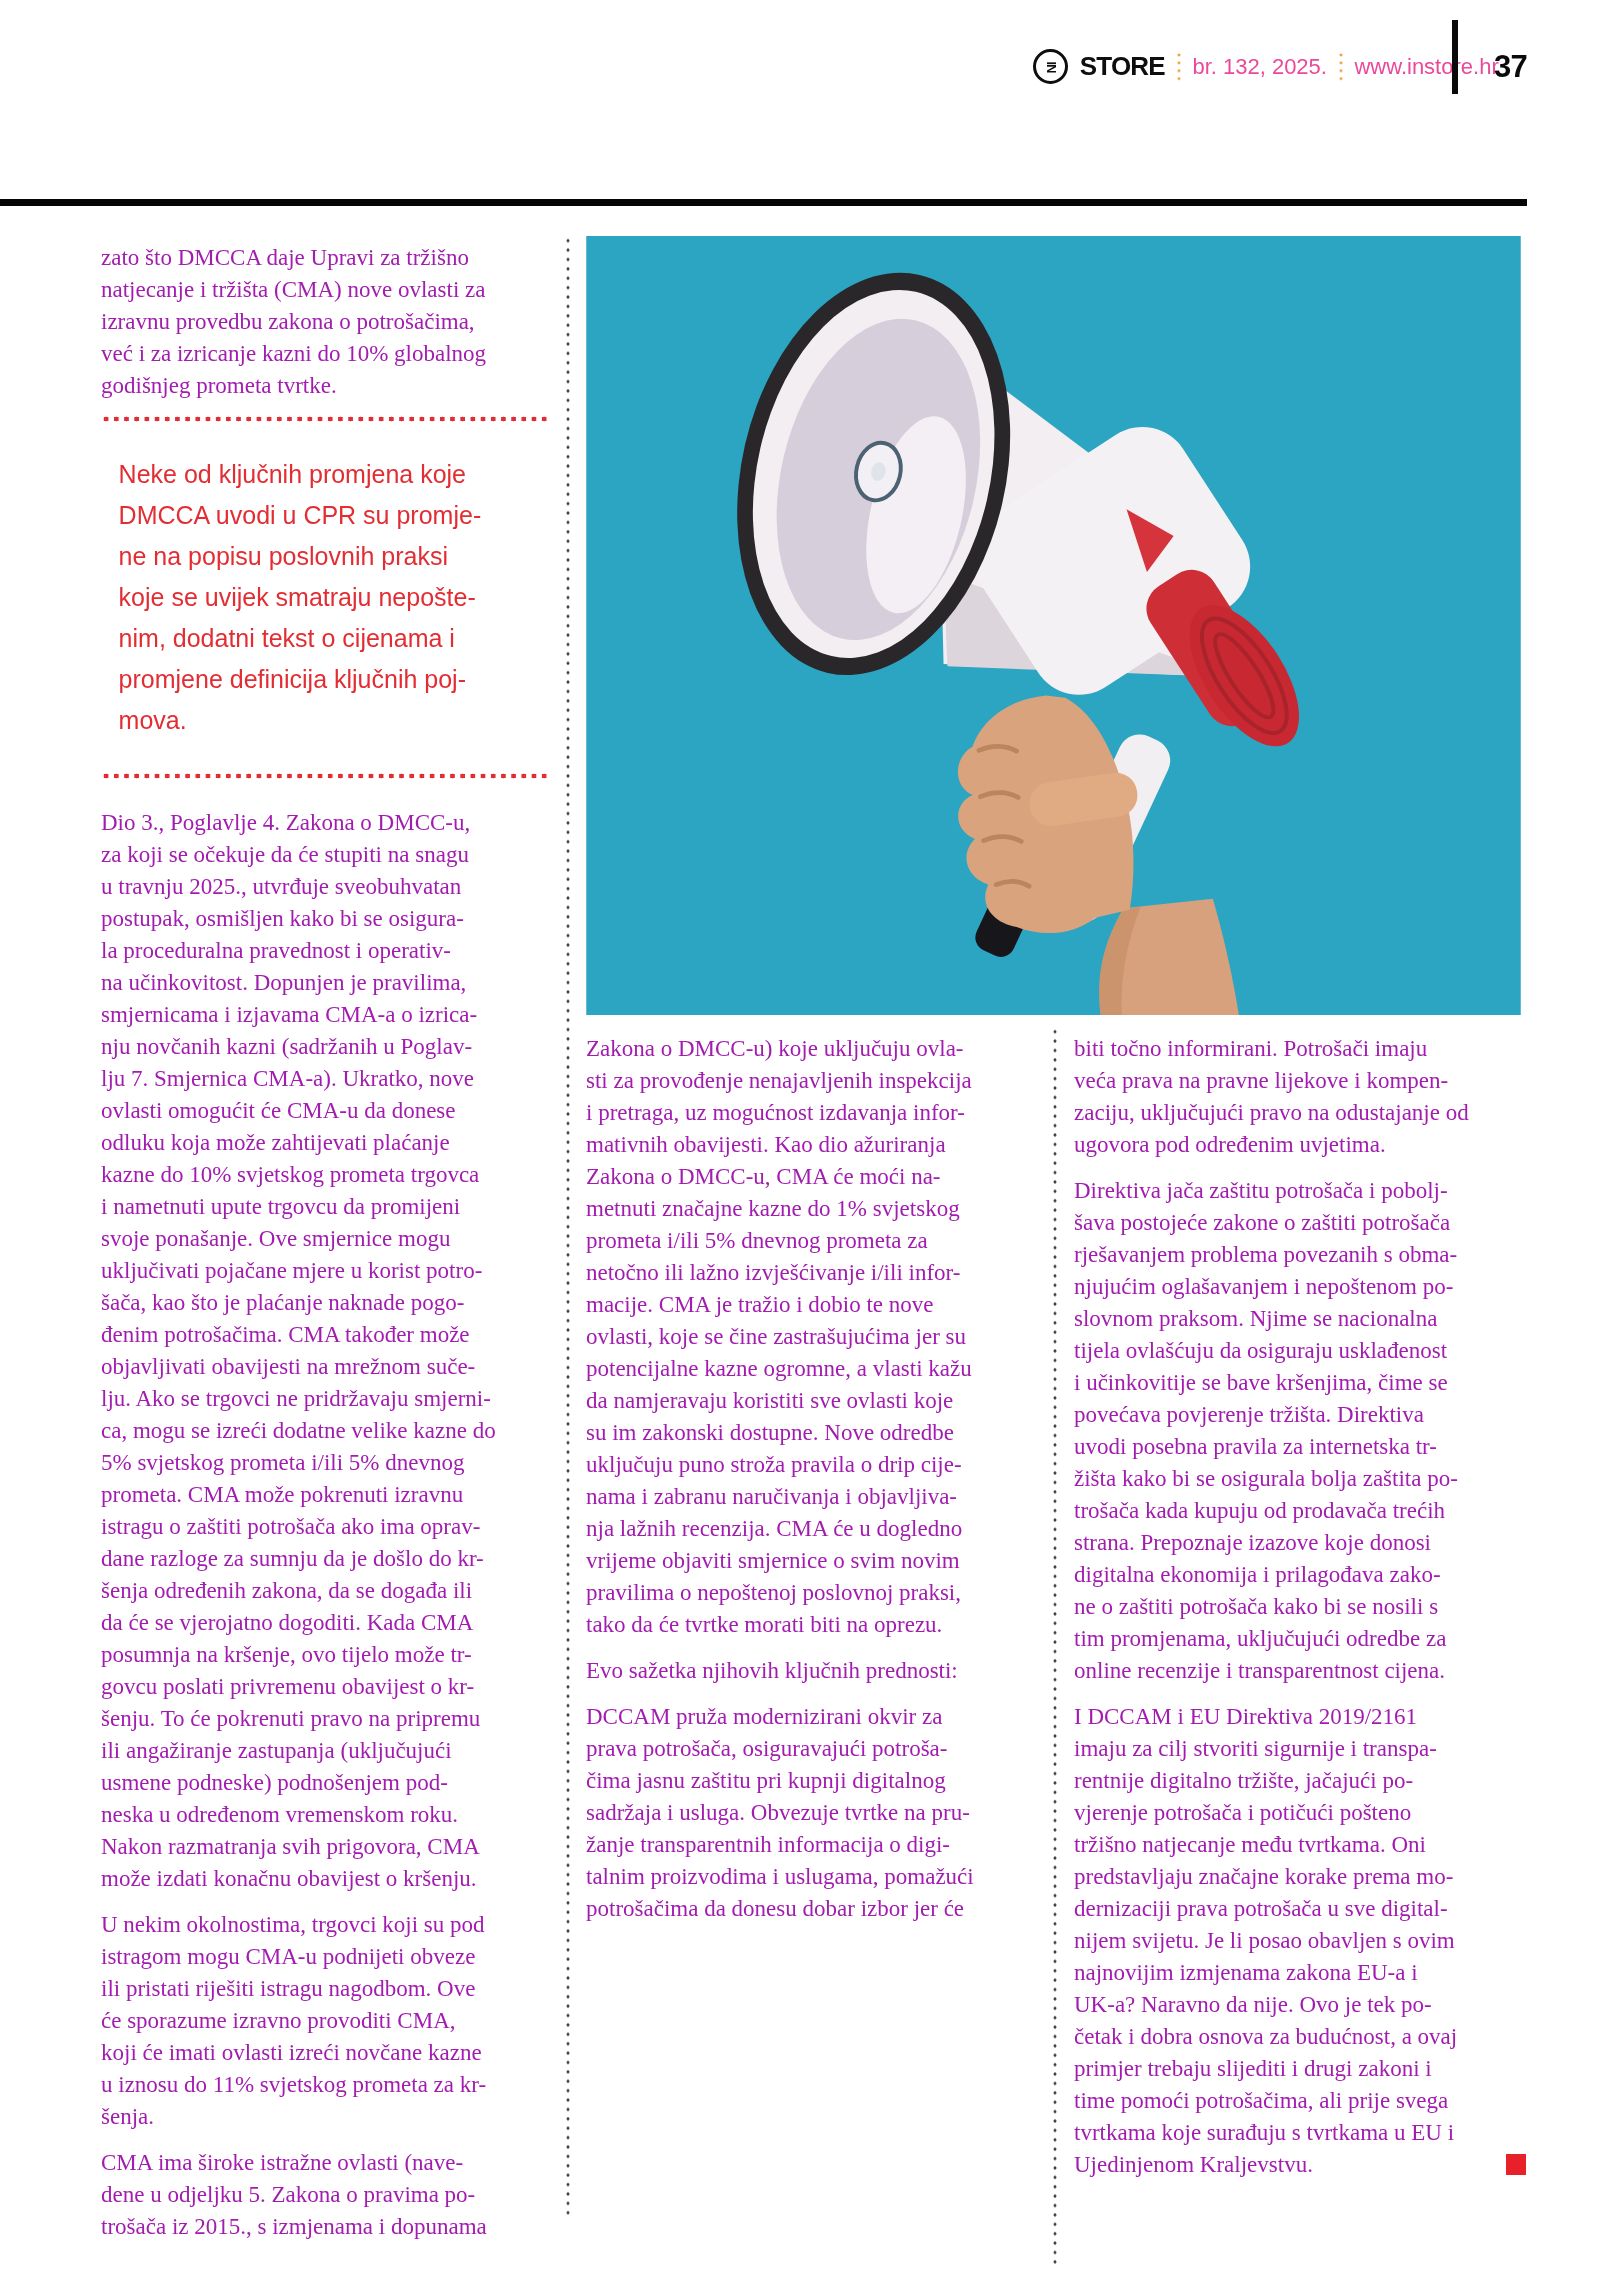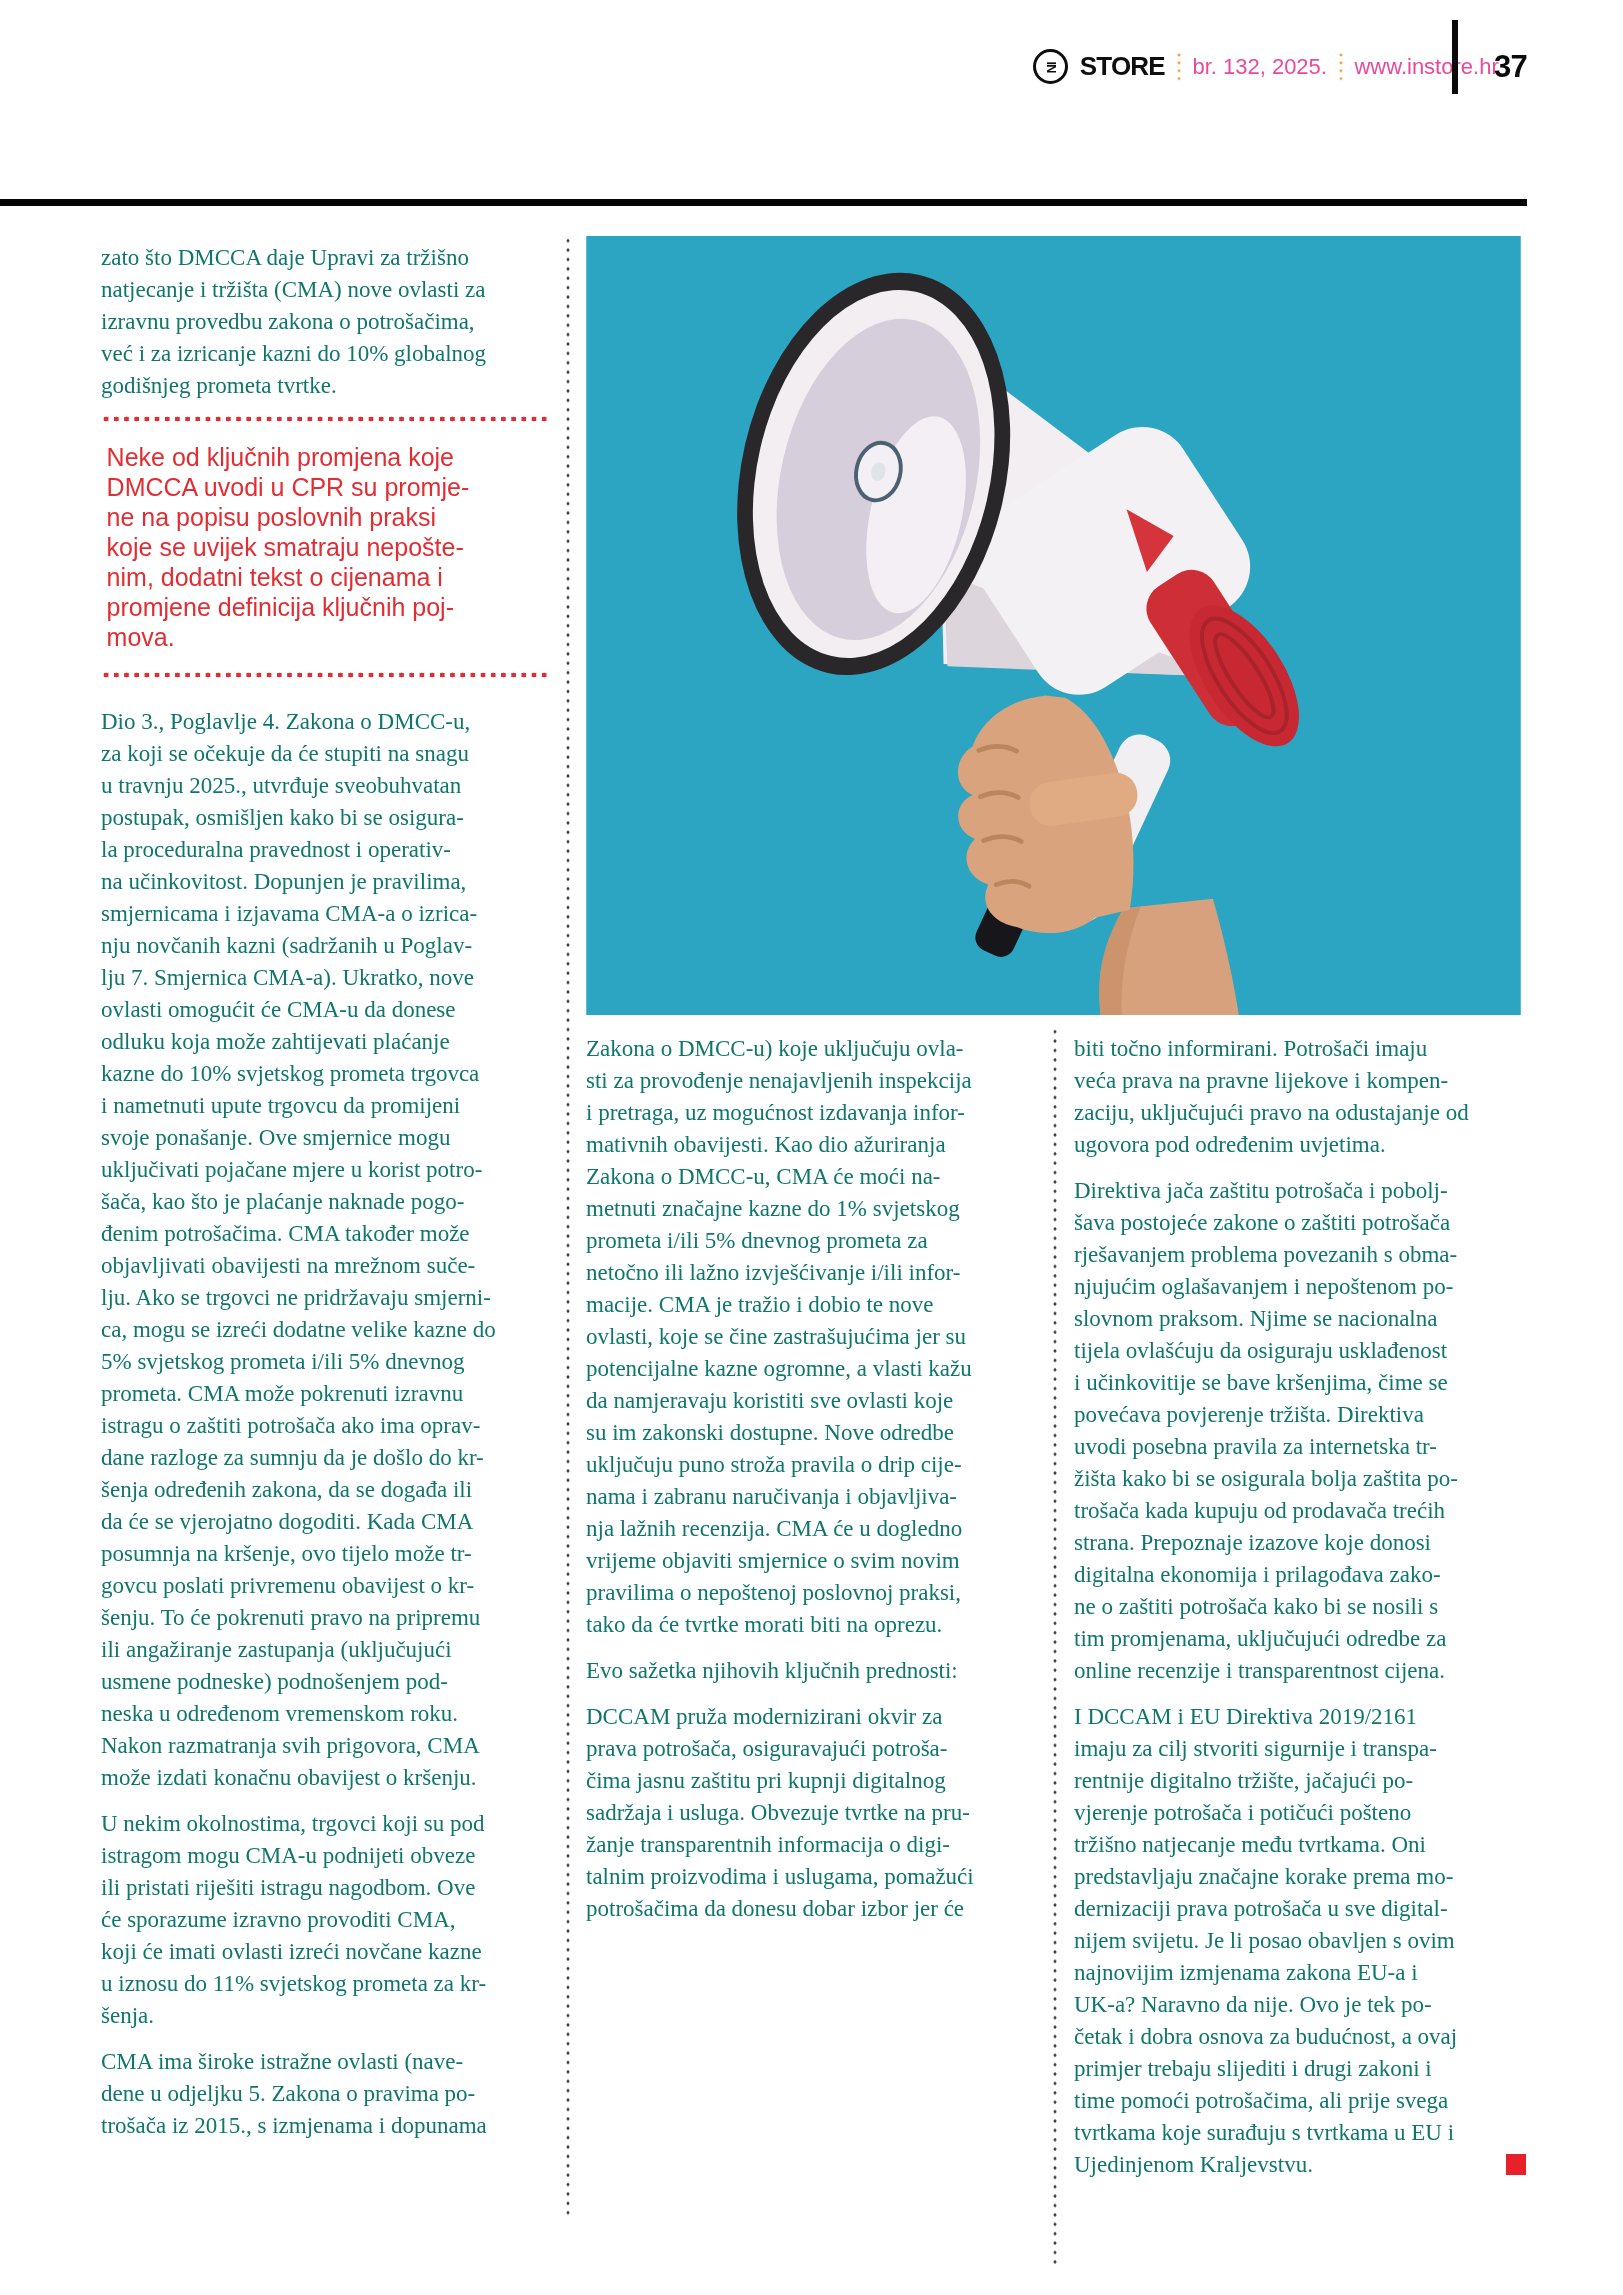--- a/index.html
+++ b/index.html
@@ -24,29 +24,29 @@
 
   .top-rule{position:absolute;left:0;top:199px;width:1527px;height:7px;background:#060606;}
 
   
   .col{position:absolute;}
   #col1{left:101px;top:242px;width:449px;}
   #col2{left:586px;top:1033px;width:452px;}
   #col3{left:1074px;top:1033px;width:452px;}
 
   .body-para{font-size:23px;line-height:32px;margin:0 0 14px 0;white-space:pre-line;
-       text-align:left;color:#0f766e;}
+       text-align:left;color:#a21caf;}
   .lead-line{margin-bottom:14px;}
 
   .quote-wrap{margin:11px 0 28px 0;}
   .dotline{height:6.3px;
        background-image:radial-gradient(circle 2.7px at center,#e22d33 92%,rgba(0,0,0,0) 100%);
        background-size:10.2px 6.3px;background-repeat:repeat-x;background-position:left center;}
   .pullquote{color:#e22d33;font-family:"Liberation Sans",sans-serif;font-size:25px;
-       line-height:30px;white-space:pre-line;padding:15.7px 1.6px;margin:4px;}
+       line-height:41px;white-space:pre-line;padding:15.7px 1.6px;margin:16px;}
 
   .vdots{position:absolute;width:3.9px;
        background-image:radial-gradient(circle 1.6px at center,#3f3f3f 88%,rgba(0,0,0,0) 100%);
        background-size:3.9px 9.4px;background-repeat:repeat-y;}
   #divider1{left:566px;top:236px;height:1979px;}
   #divider2{left:1053px;top:1027px;height:1242px;}
 
   
   .photo{position:absolute;left:586px;top:236px;width:935px;height:779px;}
 

